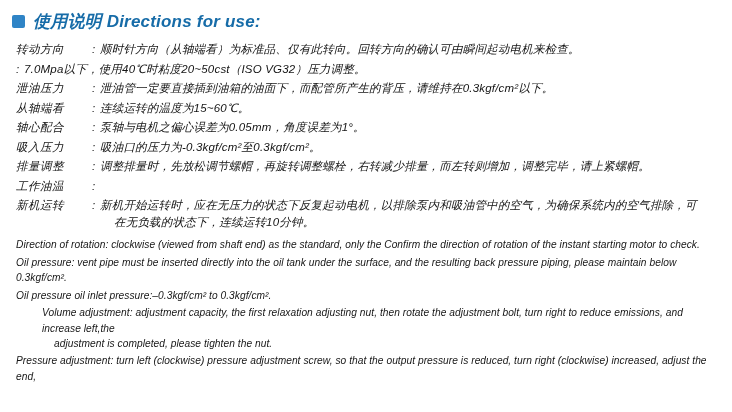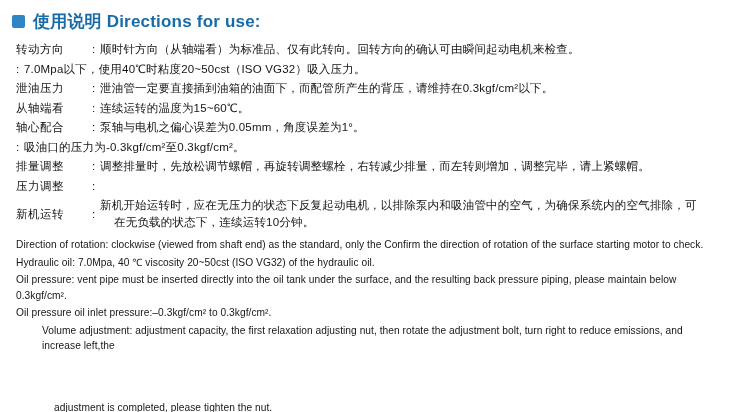--- a/index.html
+++ b/index.html
@@ -13,20 +13,21 @@
     font-family: "Liberation Sans", sans-serif;
     color: #1b1b1b;
     overflow: hidden;
   }
   .page {
     position: relative;
     width: 732px;
     height: 412px;
     box-sizing: border-box;
     padding: 8px 10px 0 10px;
+    font-style: italic;
   }
   
   .title-row {
     display: flex;
     align-items: center;
     gap: 8px;
     margin: 2px 0 8px 2px;
   }
   .title-bullet {
     width: 13px;
@@ -42,21 +43,21 @@
     color: #176ca8;
     letter-spacing: 0.2px;
     white-space: nowrap;
   }
   
   .cn-block {
     margin: 0 0 6px 6px;
   }
   .cn-row {
     display: flex;
-    align-items: center;
+    align-items: flex-start;
     font-size: 11.5px;
     line-height: 17px;
     color: #141414;
     margin-bottom: 2.5px;
   }
   .cn-label {
     flex: 0 0 auto;
     width: 76px;
     white-space: nowrap;
     letter-spacing: 0.5px;
@@ -81,21 +82,20 @@
   }
   .en-row {
     font-size: 10.2px;
     line-height: 15.2px;
     margin-bottom: 2.5px;
     letter-spacing: 0.05px;
   }
   .en-row .cont {
     display: block;
     padding-left: 22px;
-    margin-top: 47px;
   }
   .en-row.indent {
     padding-left: 26px;
   }
   .en-row.indent .cont {
     padding-left: 12px;
   }
 </style>
 </head>
 <body>
@@ -110,21 +110,21 @@
   <div class="cn-block">
 
     <div class="cn-row">
       <span class="cn-label">转动方向</span>
       <span class="cn-colon">:</span>
       <span class="cn-text">顺时针方向（从轴端看）为标准品、仅有此转向。回转方向的确认可由瞬间起动电机来检查。</span>
     </div>
 
     <div class="cn-row">
       <span class="cn-colon">:</span>
-      <span class="cn-text">7.0Mpa以下，使用40℃时粘度20~50cst（ISO VG32）吸入压力。</span>
+      <span class="cn-text">7.0Mpa以下，使用40℃时粘度20~50cst（ISO VG32）压力调整。</span>
     </div>
 
     <div class="cn-row">
       <span class="cn-label">泄油压力</span>
       <span class="cn-colon">:</span>
       <span class="cn-text">泄油管一定要直接插到油箱的油面下，而配管所产生的背压，请维持在0.3kgf/cm²以下。</span>
     </div>
 
     <div class="cn-row">
       <span class="cn-label">从轴端看</span>
@@ -132,55 +132,53 @@
       <span class="cn-text">连续运转的温度为15~60℃。</span>
     </div>
 
     <div class="cn-row">
       <span class="cn-label">轴心配合</span>
       <span class="cn-colon">:</span>
       <span class="cn-text">泵轴与电机之偏心误差为0.05mm，角度误差为1°。</span>
     </div>
 
     <div class="cn-row">
+      <span class="cn-label">吸入压力</span>
       <span class="cn-colon">:</span>
       <span class="cn-text">吸油口的压力为-0.3kgf/cm²至0.3kgf/cm²。</span>
     </div>
 
     <div class="cn-row">
       <span class="cn-label">排量调整</span>
       <span class="cn-colon">:</span>
       <span class="cn-text">调整排量时，先放松调节螺帽，再旋转调整螺栓，右转减少排量，而左转则增加，调整完毕，请上紧螺帽。</span>
     </div>
 
     <div class="cn-row">
-      <span class="cn-label">压力调整</span>
+      <span class="cn-label">工作油温</span>
       <span class="cn-colon">:</span>
     </div>
 
     <div class="cn-row">
       <span class="cn-label">新机运转</span>
       <span class="cn-colon">:</span>
       <span class="cn-text">
         <span>新机开始运转时，应在无压力的状态下反复起动电机，以排除泵内和吸油管中的空气，为确保系统内的空气排除，可</span>
         <span class="line2">在无负载的状态下，连续运转10分钟。</span>
       </span>
     </div>
 
   </div>
 
   <div class="en-block">
 
     <div class="en-row">
-      <span>Direction of rotation: clockwise (viewed from shaft end) as the standard, only the  Confirm the direction of rotation of  the surface starting motor to check.</span>
-    </div>
-
-    <div class="en-row">
-      <span>Hydraulic oil: 7.0Mpa, 40 ℃ viscosity 20~50cst (ISO VG32) of the hydraulic oil.</span>
-    </div>
+      <span>Direction of rotation: clockwise (viewed from shaft end) as the standard, only the  Confirm the direction of rotation of  the instant starting motor to check.</span>
+    </div>
+
 
     <div class="en-row">
       <span>Oil pressure: vent pipe must be inserted directly into the oil tank under the surface, and the resulting back pressure piping, please maintain below 0.3kgf/cm².</span>
     </div>
 
 
 
     <div class="en-row">
       <span>Oil pressure oil inlet pressure:–0.3kgf/cm² to 0.3kgf/cm².</span>
     </div>

